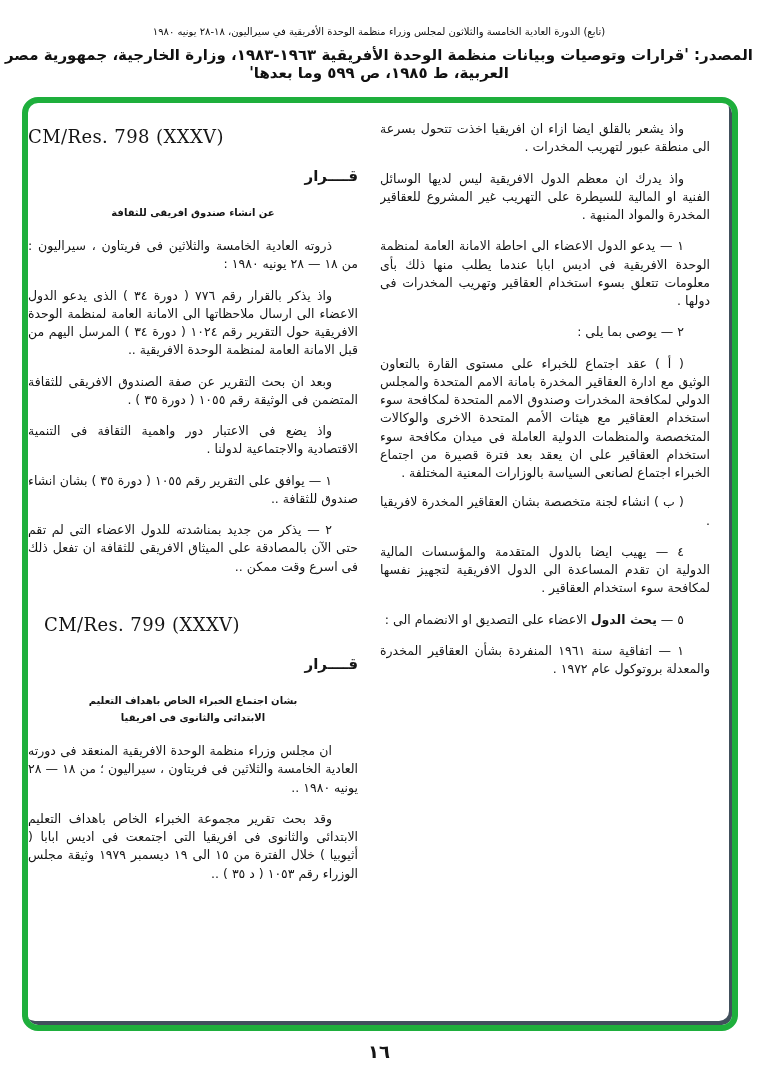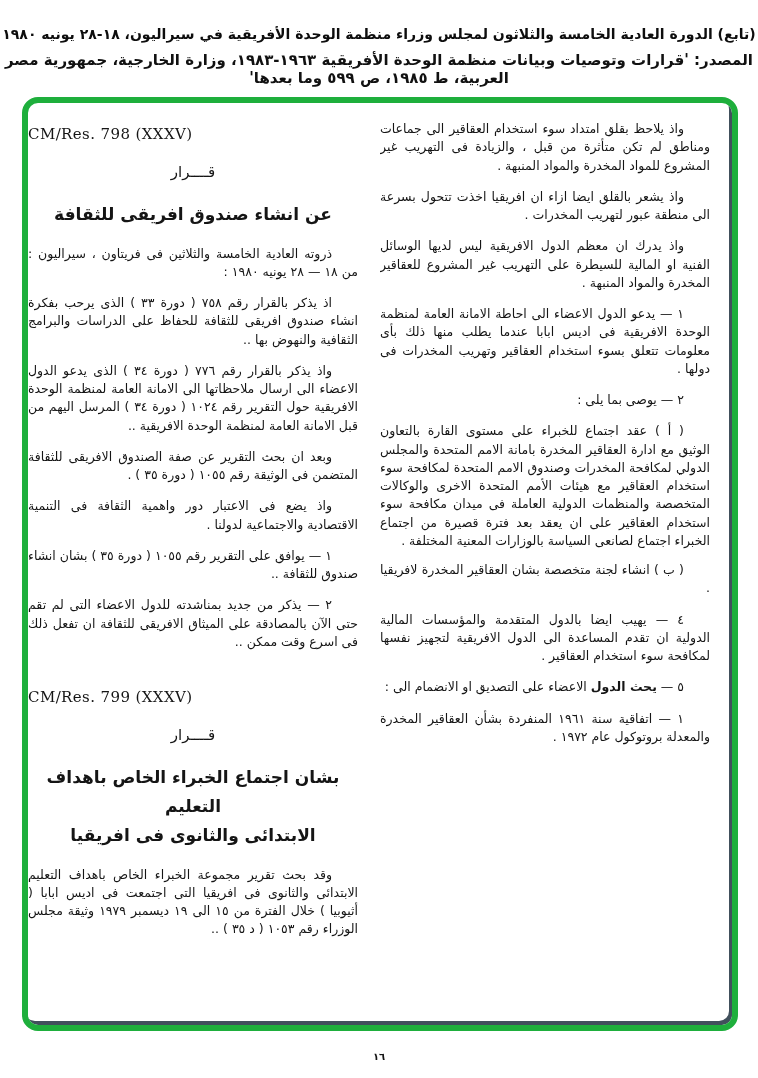--- a/index.html
+++ b/index.html
@@ -10,21 +10,21 @@
     font-family: "DejaVu Sans", sans-serif;
     color: #151515;
     overflow: hidden;
   }
   
   .doc-header {
     position: absolute; top: 26px; left: 0; right: 0;
     text-align: center; direction: rtl;
   }
   .hdr-line1 {
-    font-size: 14px; font-weight: bold; color: #0d0d0d;
+    font-size: 10px; font-weight: normal; color: #0d0d0d;
     letter-spacing: 0;
   }
   .hdr-line2 {
     font-size: 15px; font-weight: bold; margin-top: 9px; color: #111;
   }
   
   .frame {
     position: absolute; left: 22px; top: 97px;
     width: 716px; height: 934px;
     box-sizing: border-box;
@@ -46,82 +46,81 @@
     overflow: hidden;
   }
   .para { margin: 0 0 13px 0; text-indent: 26px; }
   .para.tight { margin-bottom: 11px; }
   .para.gap-top { margin-top: 6px; }
   .bold-inline { font-weight: bold; }
   
   .res-ref {
     direction: ltr; text-align: left;
     font-family: "DejaVu Serif", "Liberation Serif", serif;
-    font-size: 15px; letter-spacing: 0.4px;
+    font-size: 18px; letter-spacing: 0.4px;
     margin: 4px 0 16px 0; text-indent: 0;
   }
-  .res-ref.second { margin-top: 36px; }
+  .res-ref.second { margin-top: 36px; padding-left: 16px; }
   .res-title {
-    text-align: center; font-weight: normal;
+    text-align: right; font-weight: bold;
     font-size: 15px; margin: 0 0 16px 0; text-indent: 0;
   }
   .res-subject {
     text-align: center; font-weight: bold;
-    font-size: 17px; line-height: 1.7;
+    font-size: 10px; line-height: 1.7;
     margin: 0 0 16px 0; text-indent: 0;
   }
   
   .page-number {
     position: absolute; bottom: 16px; left: 0; right: 0;
-    text-align: center; font-size: 10px; font-weight: bold;
+    text-align: center; font-size: 18px; font-weight: bold;
     direction: rtl;
   }
 </style>
 </head>
 <body>
 
 <header class="doc-header">
   <div class="hdr-line1">(تابع) الدورة العادية الخامسة والثلاثون لمجلس وزراء منظمة الوحدة الأفريقية في سيراليون، ١٨-٢٨ يونيه ١٩٨٠</div>
   <div class="hdr-line2">المصدر: 'قرارات وتوصيات وبيانات منظمة الوحدة الأفريقية ١٩٦٣-١٩٨٣، وزارة الخارجية، جمهورية مصر العربية، ط ١٩٨٥، ص ٥٩٩ وما بعدها'</div>
 </header>
 
 <div class="frame">
   <div class="columns">
 
     <section class="col">
-      <p class="para">واذ يلاحظ بقلق امتداد سوء استخدام العقاقير الى جماعات ومناطق لم تكن متأثرة من قبل ، والزيادة فى التهريب غير المشروع للمواد المخدرة والمواد المنبهة .</p>
       <p class="para">واذ يشعر بالقلق ايضا ازاء ان افريقيا اخذت تتحول بسرعة الى منطقة عبور لتهريب المخدرات .</p>
       <p class="para">واذ يدرك ان معظم الدول الافريقية ليس لديها الوسائل الفنية او المالية للسيطرة على التهريب غير المشروع للعقاقير المخدرة والمواد المنبهة .</p>
       <p class="para">١ — يدعو الدول الاعضاء الى احاطة الامانة العامة لمنظمة الوحدة الافريقية فى اديس ابابا عندما يطلب منها ذلك بأى معلومات تتعلق بسوء استخدام العقاقير وتهريب المخدرات فى دولها .</p>
       <p class="para gap-top">٢ — يوصى بما يلى :</p>
       <p class="para tight">( أ ) عقد اجتماع للخبراء على مستوى القارة بالتعاون الوثيق مع ادارة العقاقير المخدرة بامانة الامم المتحدة والمجلس الدولي لمكافحة المخدرات وصندوق الامم المتحدة لمكافحة سوء استخدام العقاقير مع هيئات الأمم المتحدة الاخرى والوكالات المتخصصة والمنظمات الدولية العاملة فى ميدان مكافحة سوء استخدام العقاقير على ان يعقد بعد فترة قصيرة من اجتماع الخبراء اجتماع لصانعى السياسة بالوزارات المعنية المختلفة .</p>
       <p class="para">( ب ) انشاء لجنة متخصصة بشان العقاقير المخدرة لافريقيا .</p>
       <p class="para">٤ — يهيب ايضا بالدول المتقدمة والمؤسسات المالية الدولية ان تقدم المساعدة الى الدول الافريقية لتجهيز نفسها لمكافحة سوء استخدام العقاقير .</p>
       <p class="para"><span>٥ — </span><span class="bold-inline">يحث الدول</span><span> الاعضاء على التصديق او الانضمام الى :</span></p>
       <p class="para">١ — اتفاقية سنة ١٩٦١ المنفردة بشأن العقاقير المخدرة والمعدلة بروتوكول عام ١٩٧٢ .</p>
     </section>
 
     <section class="col">
       <div class="res-ref">CM/Res. 798 (XXXV)</div>
       <div class="res-title">قــــرار</div>
       <div class="res-subject">عن انشاء صندوق افريقى للثقافة</div>
       <p class="para">ذروته العادية الخامسة والثلاثين فى فريتاون ، سيراليون : من ١٨ — ٢٨ يونيه ١٩٨٠ :</p>
-      <p class="para">اذ يذكر بالقرار رقم ٧٥٨ ( دورة ٣٣ ) الذى يرحب بفكرة انشاء صندوق افريقى للثقافة للحفاظ على الدراسات والبرامج الثقافية والنهوض بها ..</p>
       <p class="para">واذ يذكر بالقرار رقم ٧٧٦ ( دورة ٣٤ ) الذى يدعو الدول الاعضاء الى ارسال ملاحظاتها الى الامانة العامة لمنظمة الوحدة الافريقية حول التقرير رقم ١٠٢٤ ( دورة ٣٤ ) المرسل اليهم من قبل الامانة العامة لمنظمة الوحدة الافريقية ..</p>
       <p class="para">وبعد ان بحث التقرير عن صفة الصندوق الافريقى للثقافة المتضمن فى الوثيقة رقم ١٠٥٥ ( دورة ٣٥ ) .</p>
       <p class="para">واذ يضع فى الاعتبار دور واهمية الثقافة فى التنمية الاقتصادية والاجتماعية لدولنا .</p>
       <p class="para">١ — يوافق على التقرير رقم ١٠٥٥ ( دورة ٣٥ ) بشان انشاء صندوق للثقافة ..</p>
       <p class="para">٢ — يذكر من جديد بمناشدته للدول الاعضاء التى لم تقم حتى الآن بالمصادقة على الميثاق الافريقى للثقافة ان تفعل ذلك فى اسرع وقت ممكن ..</p>
 
       <div class="res-ref second">CM/Res. 799 (XXXV)</div>
       <div class="res-title">قــــرار</div>
       <div class="res-subject">
         <div>بشان اجتماع الخبراء الخاص باهداف التعليم</div>
         <div>الابتدائى والثانوى فى افريقيا</div>
       </div>
+      <p class="para">ان مجلس وزراء منظمة الوحدة الافريقية المنعقد فى دورته العادية الخامسة والثلاثين فى فريتاون ، سيراليون ؛ من ١٨ — ٢٨ يونيه ١٩٨٠ ..</p>
       <p class="para">وقد بحث تقرير مجموعة الخبراء الخاص باهداف التعليم الابتدائى والثانوى فى افريقيا التى اجتمعت فى اديس ابابا ( أثيوبيا ) خلال الفترة من ١٥ الى ١٩ ديسمبر ١٩٧٩ وثيقة مجلس الوزراء رقم ١٠٥٣ ( د ٣٥ ) ..</p>
     </section>
 
   </div>
 </div>
 
 <footer>
   <div class="page-number">١٦</div>
 </footer>
 

